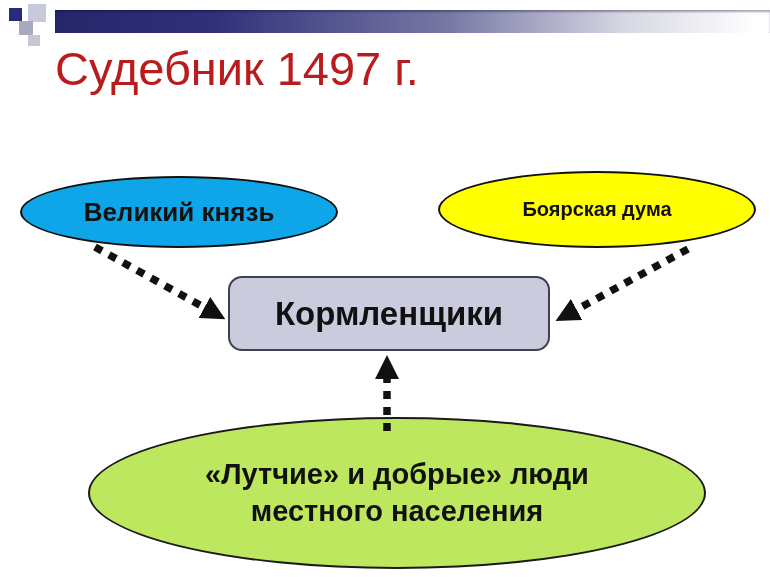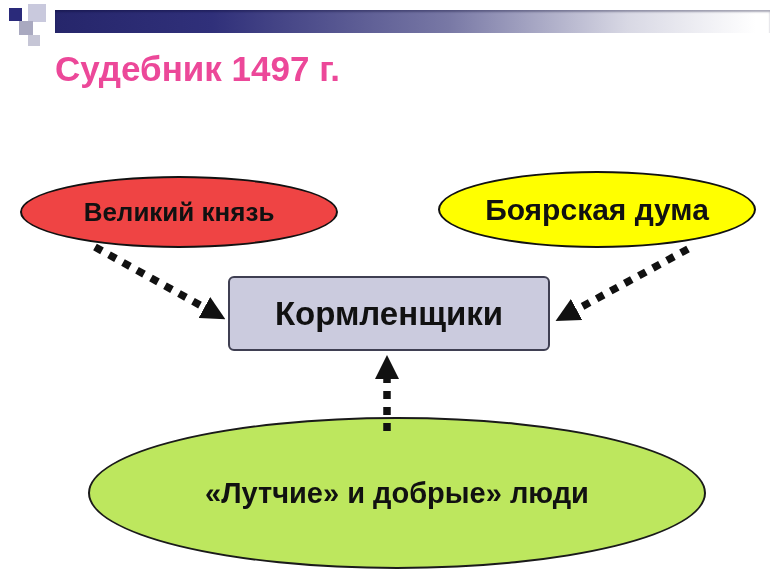--- a/index.html
+++ b/index.html
@@ -25,57 +25,57 @@
     position: absolute;
     left: 55px; top: 10px;
     width: 715px; height: 23px;
     background: linear-gradient(90deg, #26266b 0%, #30307a 22%, #7878a5 55%, #d8d8e4 80%, #ffffff 98%);
     box-shadow: inset 0 2px 2px rgba(10,10,50,0.35);
   }
   
   .title {
     position: absolute;
     left: 55px; top: 45px;
-    font-size: 35px;
-    font-weight: bold;
+    font-size: 47px;
+    font-weight: normal;
     line-height: 47px;
-    color: #ec4899;
+    color: #b91c1c;
   }
   
   .node {
     position: absolute;
     display: flex;
     align-items: center;
     justify-content: center;
     text-align: center;
     font-weight: bold;
     color: #111111;
     box-sizing: border-box;
   }
   .ellipse { border-radius: 50%; }
   .node-grand-prince {
     left: 20px; top: 176px;
     width: 318px; height: 72px;
-    background: #ef4444;
+    background: #0ea5e9;
     border: 2px solid #111111;
     font-size: 26px;
   }
   .node-boyar-duma {
     left: 438px; top: 171px;
     width: 318px; height: 77px;
     background: #ffff00;
     border: 2px solid #111111;
-    font-size: 30px;
+    font-size: 20px;
   }
   .node-kormlenshchiki {
     left: 228px; top: 276px;
     width: 322px; height: 75px;
     background: #cbcbde;
     border: 2px solid #3f3f52;
-    border-radius: 6px;
+    border-radius: 14px;
     font-size: 33px;
   }
   .node-locals {
     left: 88px; top: 417px;
     width: 618px; height: 152px;
     background: #bde75e;
     border: 2px solid #1a1a1a;
     font-size: 29px;
     line-height: 37px;
     flex-direction: column;
@@ -116,20 +116,21 @@
   <div class="node ellipse node-boyar-duma">
     <span>Боярская дума</span>
   </div>
 
   <div class="node node-kormlenshchiki">
     <span>Кормленщики</span>
   </div>
 
   <div class="node ellipse node-locals">
     <div>«Лутчие» и добрые» люди</div>
+    <div>местного населения</div>
   </div>
 
   <svg class="edges-svg" viewBox="0 0 770 577" xmlns="http://www.w3.org/2000/svg">
     <defs>
       <marker id="arrowhead" markerWidth="3.2" markerHeight="3.2" refX="0.4" refY="1.6" orient="auto" markerUnits="strokeWidth">
         <path d="M0,0 L3.2,1.6 L0,3.2 Z" fill="#111111"></path>
       </marker>
     </defs>
     <line class="edge-line" x1="95" y1="247" x2="207" y2="309" marker-end="url(#arrowhead)"></line>
     <line class="edge-line" x1="688" y1="249" x2="574" y2="311" marker-end="url(#arrowhead)"></line>

